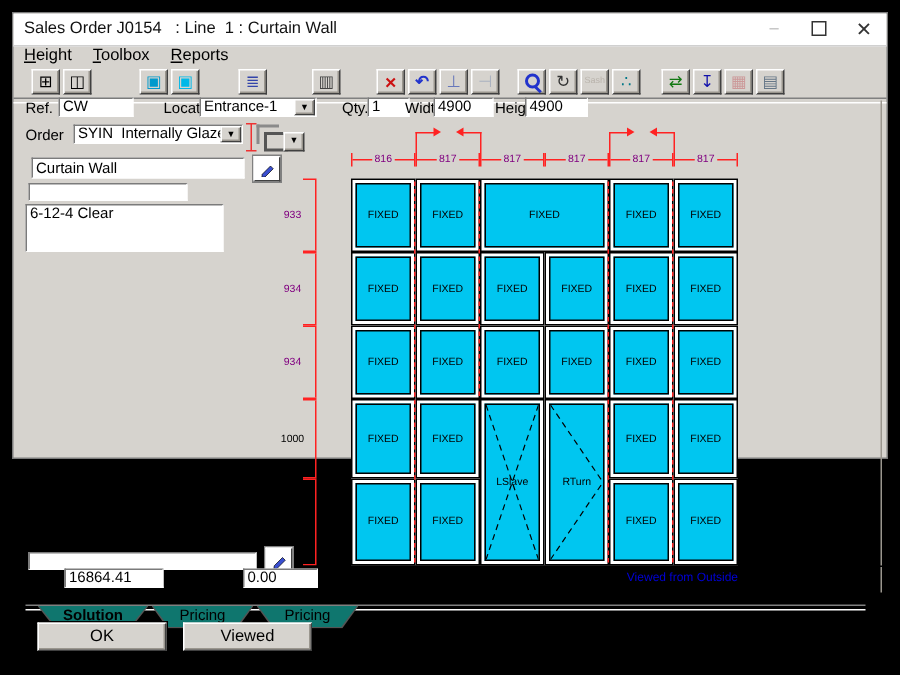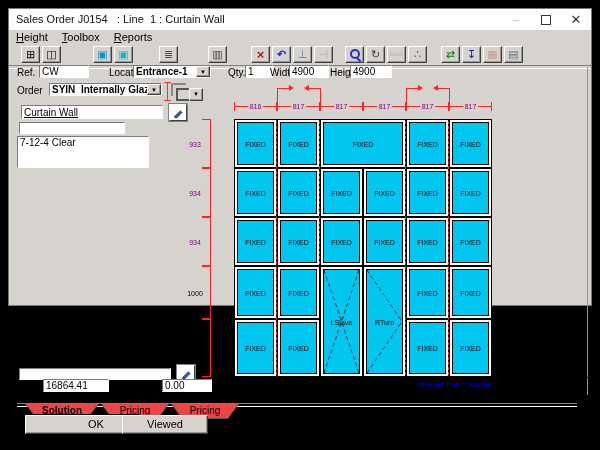--- a/index.html
+++ b/index.html
@@ -23,37 +23,37 @@
         box-shadow:inset -1px -1px 0 #9a968e;display:flex;align-items:center;justify-content:center;
         font-size:11px;box-sizing:border-box;}
   .groove{position:absolute;left:0;top:56px;width:100%;height:2px;border-top:1px solid #808080;border-bottom:1px solid #fff;}
   .vline-right{position:absolute;left:578px;top:58px;width:1px;height:328px;background:#9a968e;}
   
   .lbl{position:absolute;font-size:10px;}
   .tb{position:absolute;background:#fff;border:1px solid;border-color:#7b7b7b #fff #fff #7b7b7b;
       font-size:10px;line-height:12px;padding:0 2px;box-sizing:border-box;color:#000;
       font-family:"Liberation Sans",sans-serif;}
   input.tb{outline:none;}
-  .combo{overflow:hidden;font-weight:bold;}
+  .combo{overflow:hidden;}
   .combo .val{position:absolute;left:2px;top:0;font-size:10px;line-height:12px;white-space:pre;}
   .arrowbtn{position:absolute;right:0px;top:0px;bottom:0px;width:12px;background:#d6d3ce;
             border:1px solid;border-color:#fff #404040 #404040 #fff;box-shadow:inset -1px -1px 0 #9a968e;
             font-size:6px;text-align:center;line-height:11px;color:#000;}
   .editbtn{position:absolute;width:16px;height:15px;background:#fff;border:1px solid;
            border-color:#fff #404040 #404040 #fff;box-shadow:0 0 0 1px #808080;display:flex;
            align-items:center;justify-content:center;}
   .rb{position:absolute;background:#d6d3ce;border:1px solid;border-color:#fff #404040 #404040 #fff;
       box-shadow:inset -1px -1px 0 #9a968e;font-size:11px;text-align:center;}
-  .okring{box-shadow:inset -1px -1px 0 #9a968e,0 0 0 1px #000;padding-left:28px;}
+  .okring{box-shadow:inset -1px -1px 0 #9a968e,0 0 0 1px #000;}
   
   .tabstrip-line{position:absolute;left:8px;top:394px;width:560px;height:2px;border-top:1px solid #808080;border-bottom:1px solid #fff;}
   .tabstrip{position:absolute;left:16px;top:395px;height:15px;display:flex;}
   .tabo{position:relative;height:15px;margin-right:2px;background:#555;
         clip-path:polygon(0 0,100% 0,84% 100%,16% 100%);}
-  .tabi{position:absolute;left:1px;right:1px;top:0;bottom:1px;background:#ef4444;
+  .tabi{position:absolute;left:1px;right:1px;top:0;bottom:1px;background:#0f766e;
         clip-path:polygon(0 0,100% 0,84% 100%,16% 100%);font-size:10px;line-height:13px;
         text-align:center;padding:0 12px;white-space:nowrap;}
   
   .drawing{position:absolute;left:0;top:58px;width:578px;height:328px;}
   .panel{position:absolute;background:#fff;border:1px solid #000;box-sizing:border-box;}
   .glass{position:absolute;left:2px;top:2px;right:2px;bottom:2px;border:1px solid #000;}
   .plabel{position:absolute;left:0;width:100%;text-align:center;top:50%;transform:translateY(-50%);
           font-size:7px;color:#000;}
   .hseg{position:absolute;height:9px;}
   .hseg .line{position:absolute;left:1px;right:1px;top:4px;height:1px;background:#f22;}
@@ -189,28 +189,28 @@
   </div>
   <div class="coupler">
     <span class="dimline"></span>
     <span class="dt1"></span>
       <span class="dt2"></span>
     <span class="p1"></span>
     <span class="p2"></span>
     <span class="dd">▼</span>
   </div>
 
-  <input class="tb" style="left: 12px; top: 96px; width: 142px; height: 14px; text-decoration: underline;" value="Curtain Wall">
+  <input class="tb" style="left: 12px; top: 96px; width: 142px; height: 14px;" value="Curtain Wall">
   <div class="editbtn" style="left:160px;top:95px;">
     <svg width="11" height="11" viewBox="0 0 12 12">
         <path d="M2 10 l6 -6 2 2 -6 6 -2.3 0.3 z" fill="#3a4fd0" stroke="#000" stroke-width="0.5"></path>
       </svg>
   </div>
   <input class="tb" style="left: 10px; top: 113px; width: 106px; height: 12px;" value="">
-  <div class="tb" style="left:8px;top:127px;width:132px;height:32px;">7-12-4 Clear</div>
+  <div class="tb" style="left:8px;top:127px;width:132px;height:32px;">6-12-4 Clear</div>
 
   <div class="drawing">
       <div class="panel" style="left: 225px; top: 52px; width: 43px; height: 49px;">
         <div class="glass" style="background: rgb(0, 198, 240);">
           <div class="plabel">FIXED</div>
         </div>
       </div>
       <div class="panel" style="left: 268px; top: 52px; width: 43px; height: 49px;">
         <div class="glass" style="background: rgb(0, 198, 240);">
           <div class="plabel">FIXED</div>

